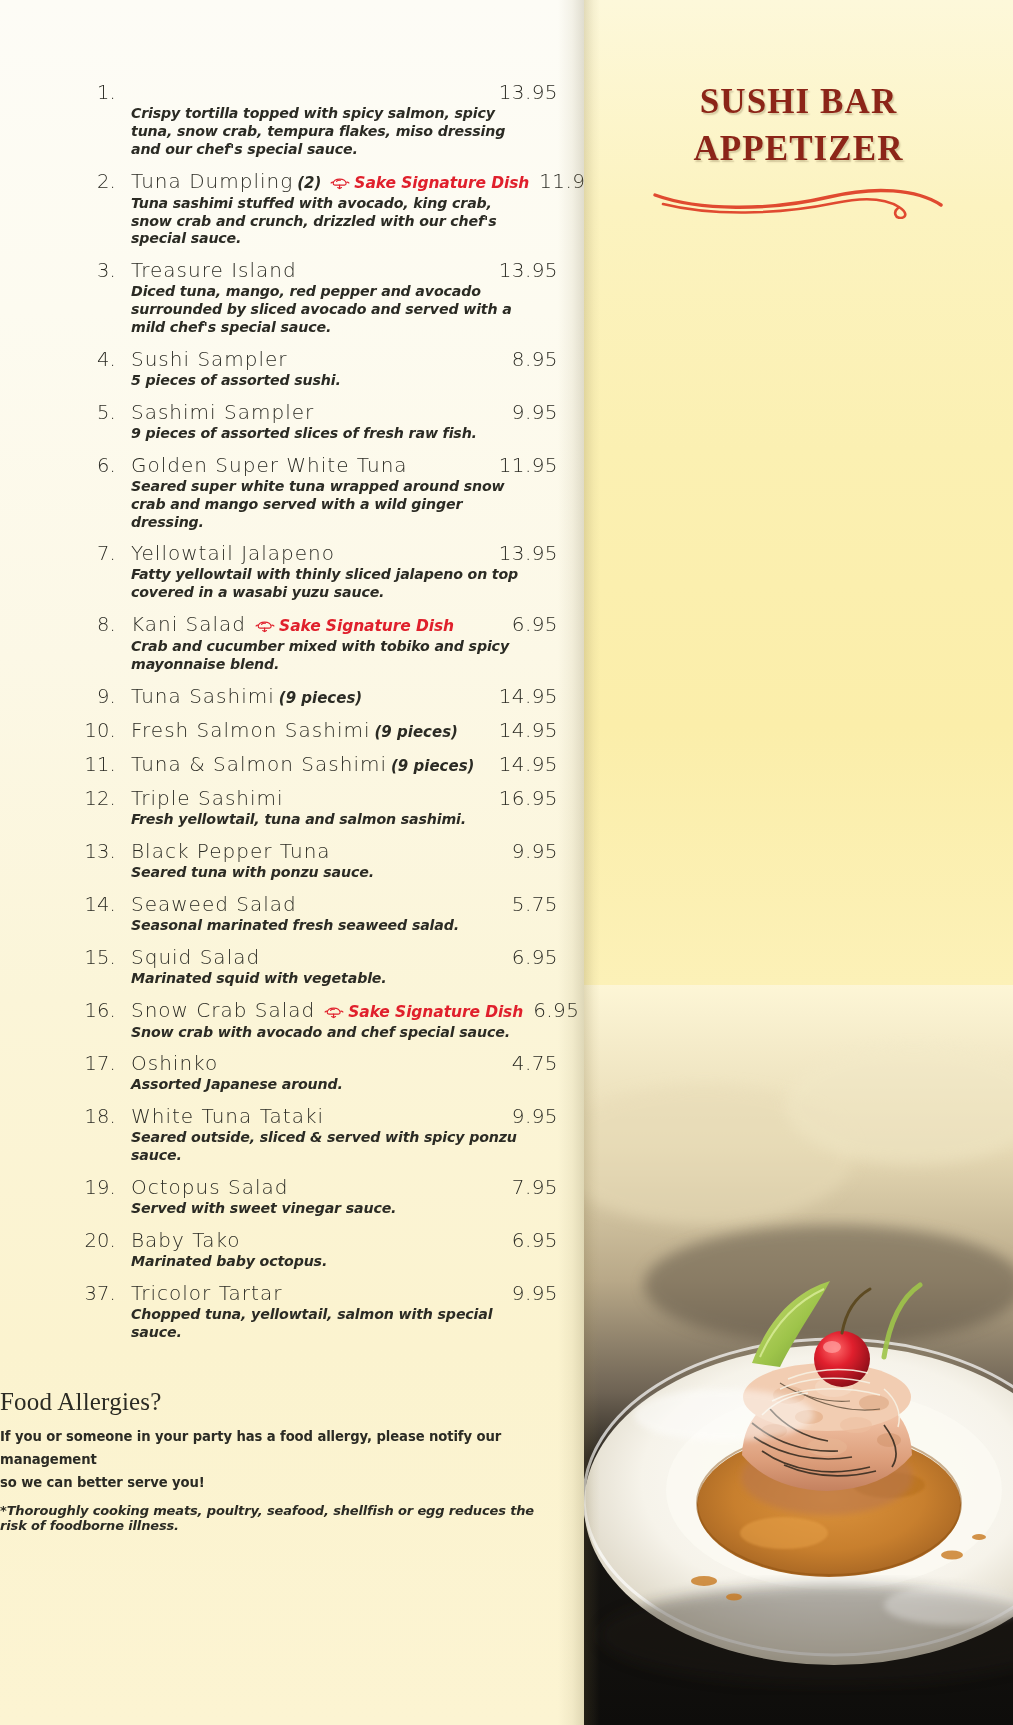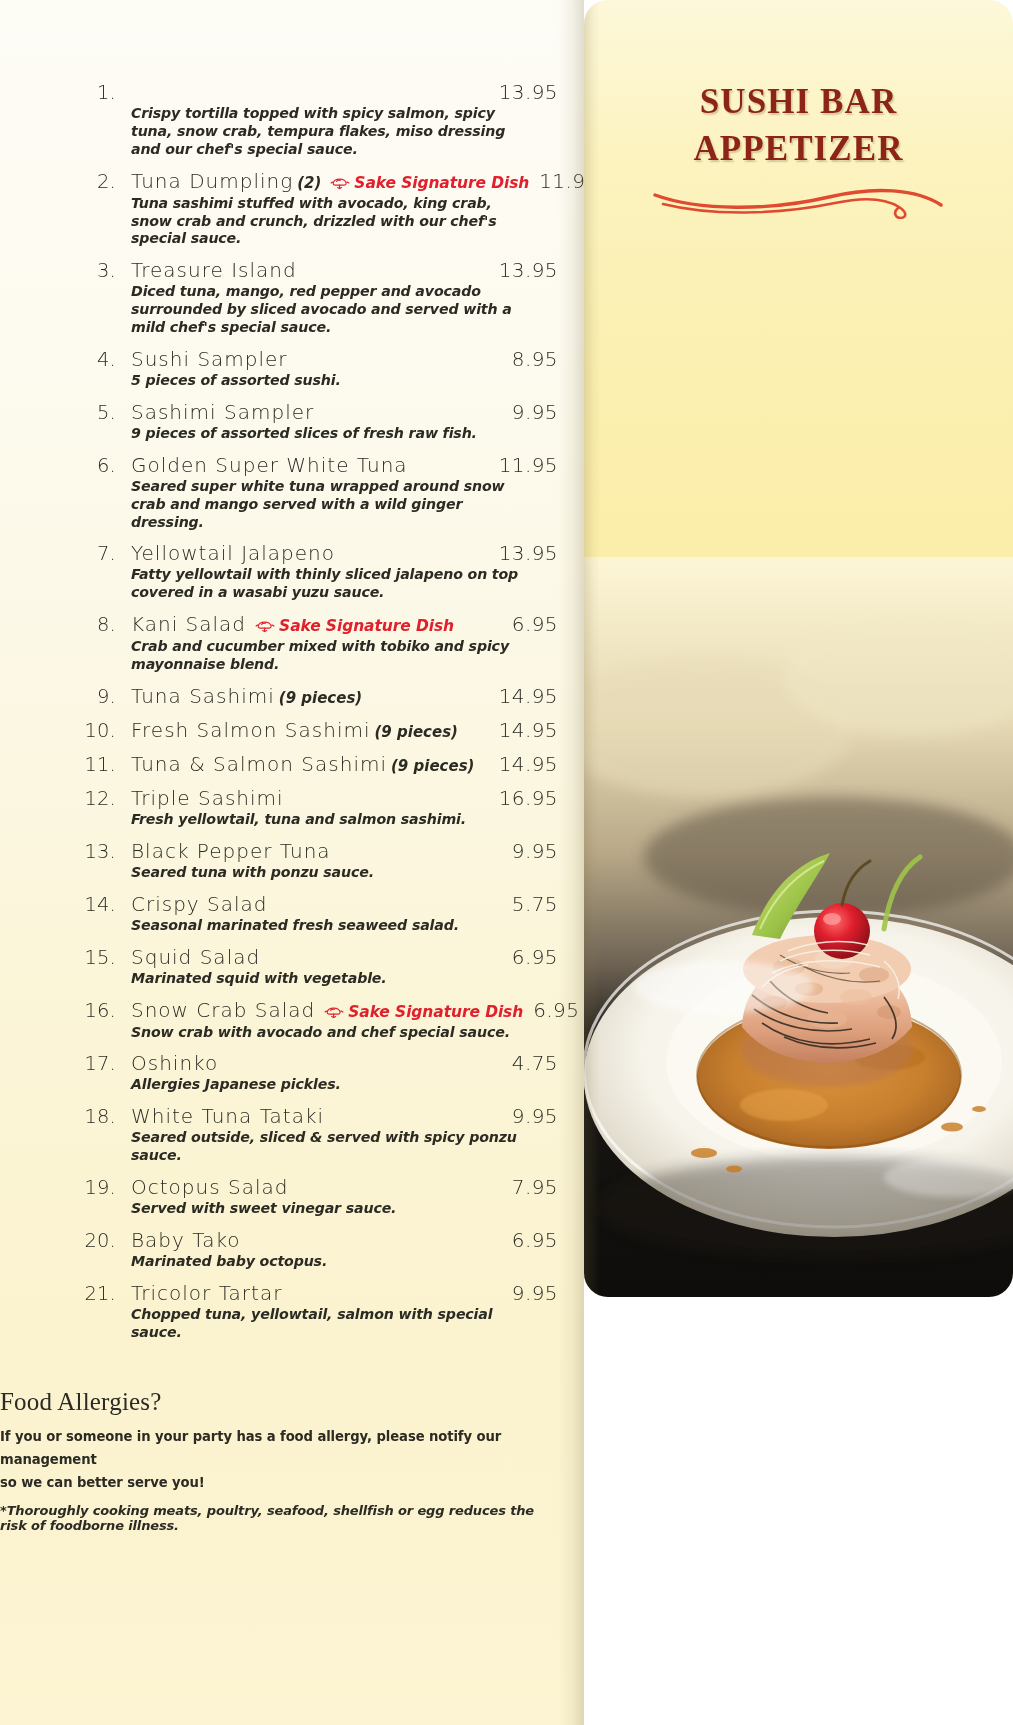--- a/index.html
+++ b/index.html
@@ -41,32 +41,31 @@
     width: 26px; height: 100%;
     background: linear-gradient(90deg, rgba(120,110,70,0) 0%, rgba(150,140,95,0.10) 55%, rgba(120,110,70,0.22) 100%);
     pointer-events: none;
   }
 
   
   #right-col {
     position: absolute;
     left: 584px; top: 0;
     width: 429px;
-    height: 1297px;
+    height: 1725px;
     background: linear-gradient(180deg,
         #fdf8da 0%,
         #fcf3c0 12%,
         #fbf0b2 26%,
         #fbeeaa 42%,
         #fcf1b8 58%,
         #fdf6cf 72%,
         #fdf9e0 84%,
         #fdfaea 100%);
     overflow: hidden;
-    border-radius: 24px;
   }
 
   #right-edge-shade {
     position: absolute;
     left: 0; top: 0;
     width: 16px; height: 100%;
     background: linear-gradient(90deg, rgba(120,105,60,0.20) 0%, rgba(150,135,85,0.07) 60%, rgba(0,0,0,0) 100%);
     pointer-events: none;
     z-index: 6;
   }
@@ -353,21 +352,21 @@
           <div class="item-row">
             <span class="item-num">13.</span>
             <span class="item-name-wrap"><span class="item-name">Black Pepper Tuna</span></span>
             <span class="item-price">9.95</span>
           </div>
           <div class="item-desc">Seared tuna with ponzu sauce.</div>
         </div>
         <div class="menu-item">
           <div class="item-row">
             <span class="item-num">14.</span>
-            <span class="item-name-wrap"><span class="item-name">Crispy Salad</span></span>
+            <span class="item-name-wrap"><span class="item-name">Seaweed Salad</span></span>
             <span class="item-price">5.75</span>
           </div>
           <div class="item-desc">Seasonal marinated fresh seaweed salad.</div>
         </div>
         <div class="menu-item">
           <div class="item-row">
             <span class="item-num">15.</span>
             <span class="item-name-wrap"><span class="item-name">Squid Salad</span></span>
             <span class="item-price">6.95</span>
           </div>
@@ -389,21 +388,21 @@
             <span class="item-price">6.95</span>
           </div>
           <div class="item-desc">Snow crab with avocado and chef special sauce.</div>
         </div>
         <div class="menu-item">
           <div class="item-row">
             <span class="item-num">17.</span>
             <span class="item-name-wrap"><span class="item-name">Oshinko</span></span>
             <span class="item-price">4.75</span>
           </div>
-          <div class="item-desc">Allergies Japanese pickles.</div>
+          <div class="item-desc">Assorted Japanese around.</div>
         </div>
         <div class="menu-item">
           <div class="item-row">
             <span class="item-num">18.</span>
             <span class="item-name-wrap"><span class="item-name">White Tuna Tataki</span></span>
             <span class="item-price">9.95</span>
           </div>
           <div class="item-desc">Seared outside, sliced &amp; served with spicy ponzu sauce.</div>
         </div>
         <div class="menu-item">
@@ -417,21 +416,21 @@
         <div class="menu-item">
           <div class="item-row">
             <span class="item-num">20.</span>
             <span class="item-name-wrap"><span class="item-name">Baby Tako</span></span>
             <span class="item-price">6.95</span>
           </div>
           <div class="item-desc">Marinated baby octopus.</div>
         </div>
         <div class="menu-item">
           <div class="item-row">
-            <span class="item-num">21.</span>
+            <span class="item-num">37.</span>
             <span class="item-name-wrap"><span class="item-name">Tricolor Tartar</span></span>
             <span class="item-price">9.95</span>
           </div>
           <div class="item-desc">Chopped tuna, yellowtail, salmon with special sauce.</div>
         </div>
       </div>
 
     <div id="footer">
       <div id="footer-title">Food Allergies?</div>
       <div class="footer-line">If you or someone in your party has a food allergy, please notify our management</div>

